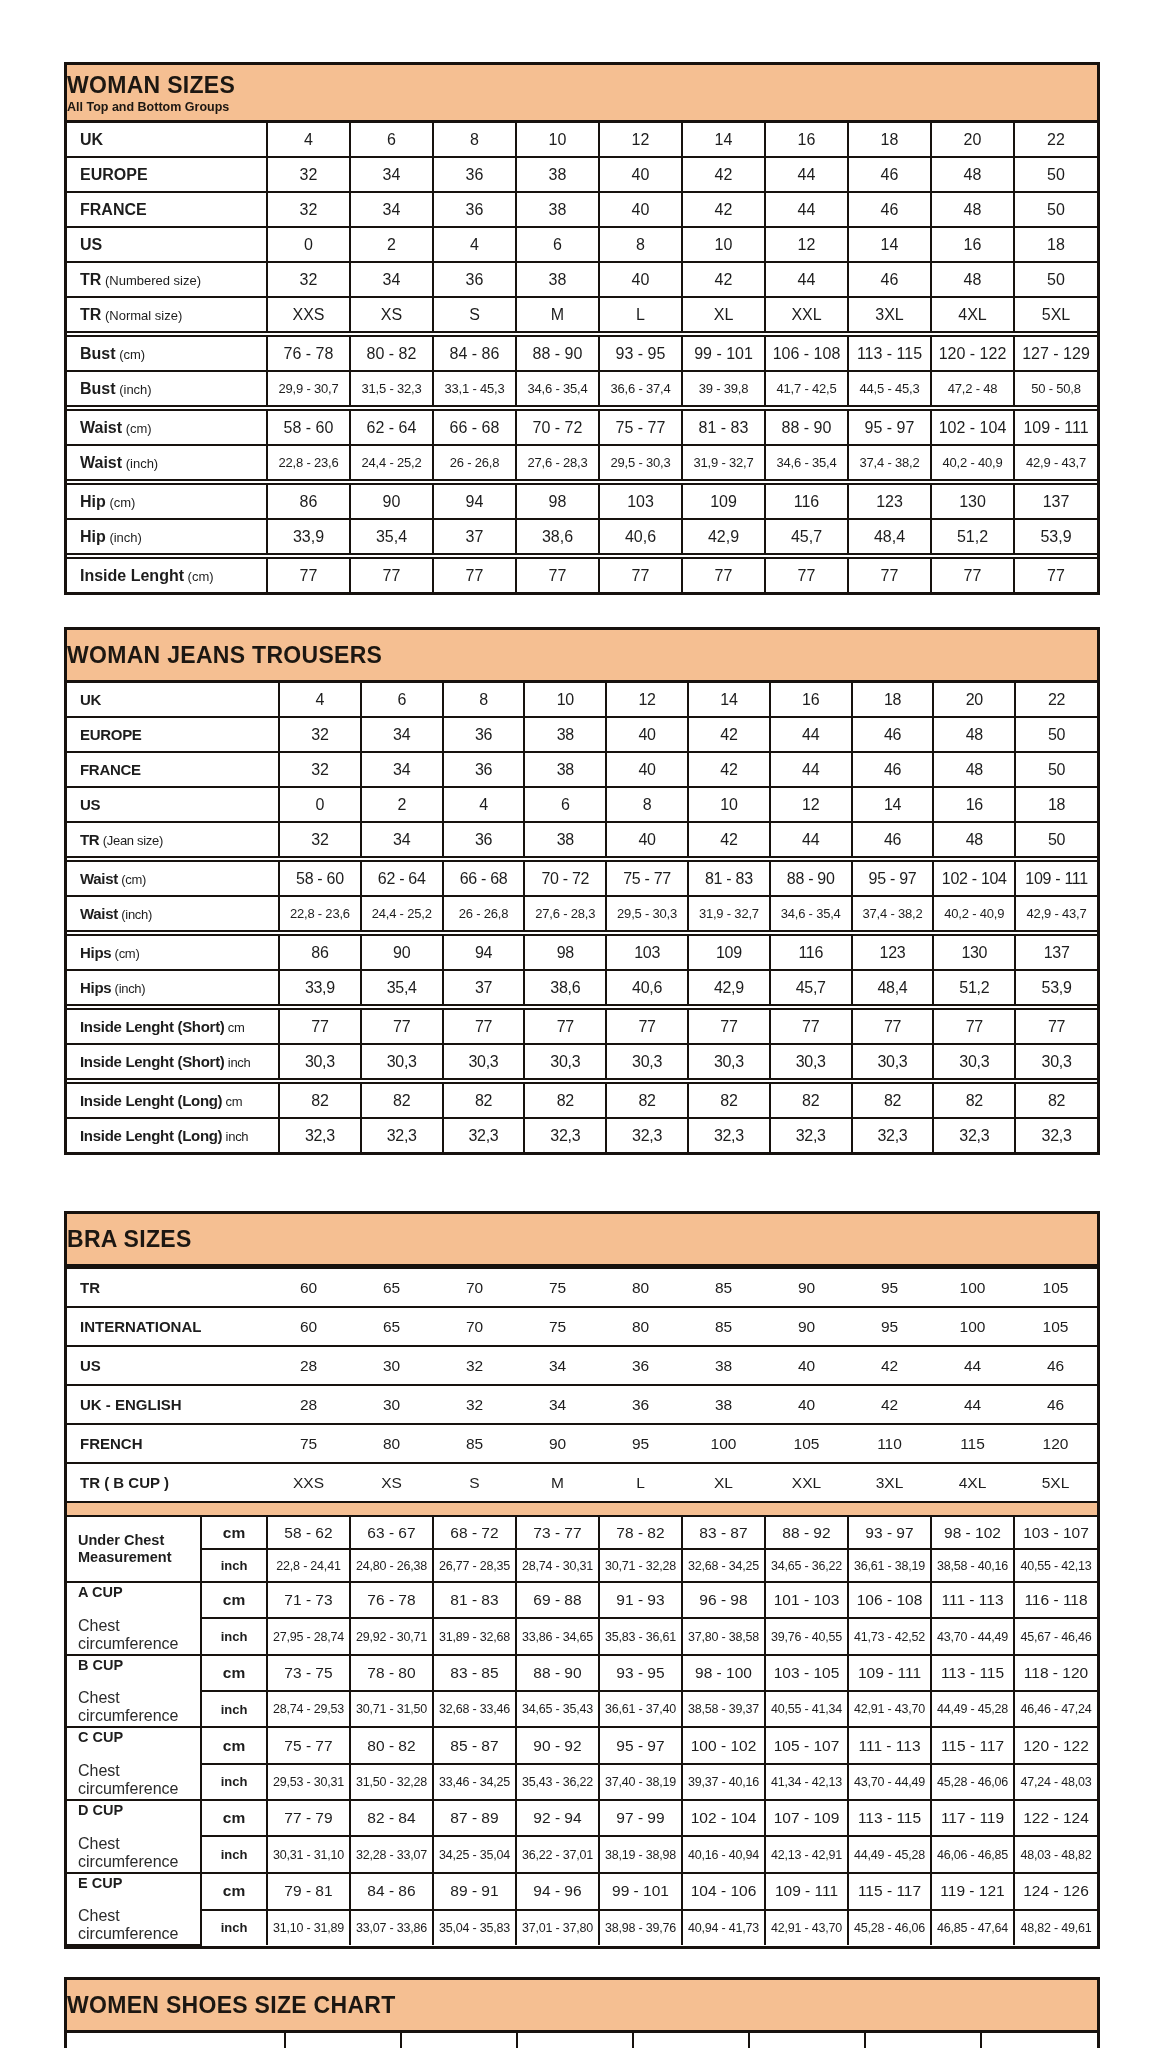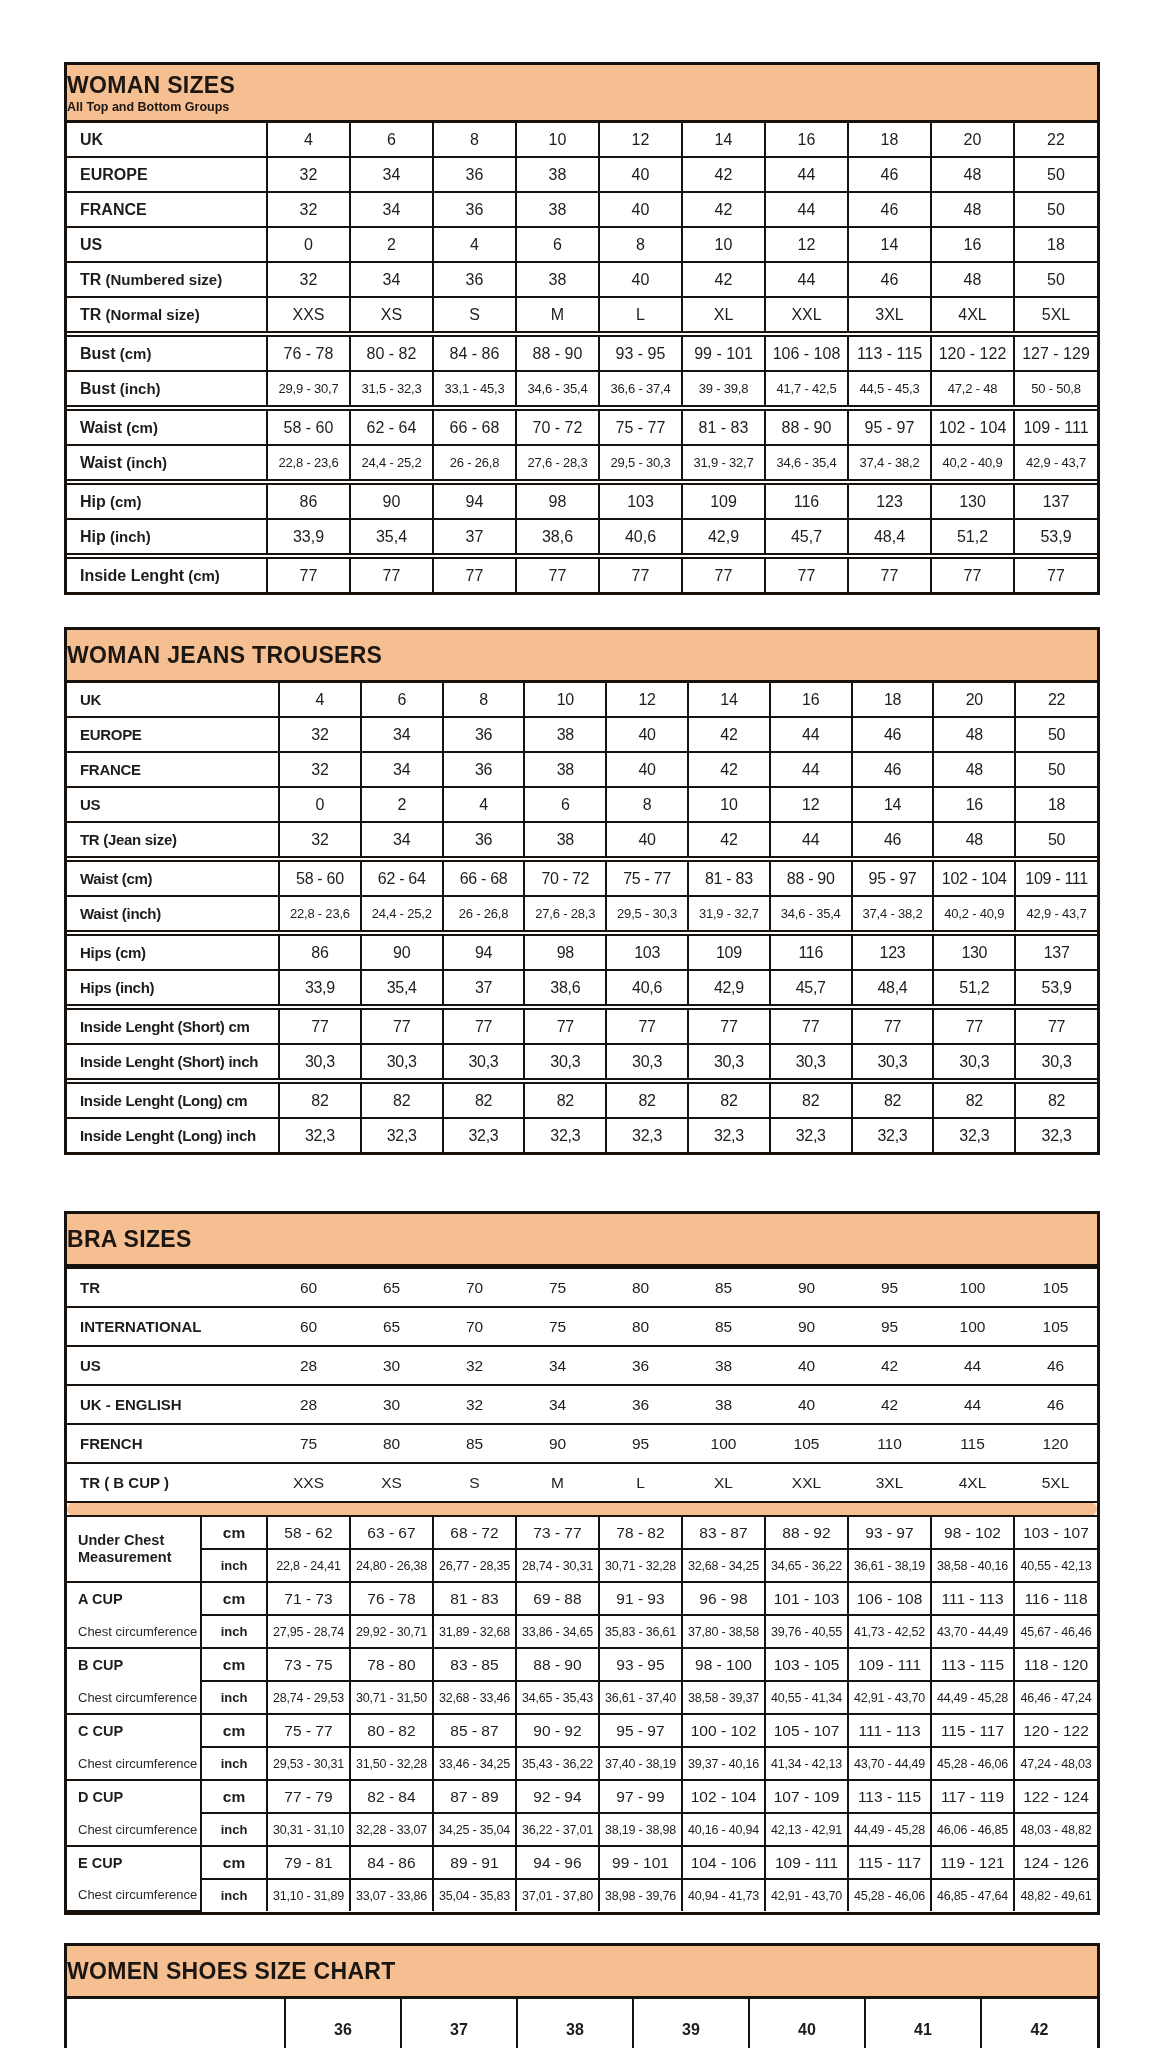--- a/index.html
+++ b/index.html
@@ -15,42 +15,42 @@
   }
   .band .t{font-size:23px;font-weight:bold;letter-spacing:.3px;color:#1c1712;}
   .band .st{font-size:12.5px;font-weight:bold;margin-top:1px;color:#1c1712;}
   .band.slim{padding:12px 0 11px 0;}
 
   table.grid{width:100%;border-collapse:collapse;table-layout:fixed;}
   .grid td{
     border:2px solid #17120e;text-align:center;vertical-align:middle;
     font-size:16px;height:31px;padding:1px 2px;
   }
-  .grid td:first-child{border-left:0;border-radius:8px;}
+  .grid td:first-child{border-left:0;}
   .grid td:last-child{border-right:0;}
   .grid tr:first-child td{border-top:0;}
   .grid tr:last-child td{border-bottom:0;}
   .grid td.lbl{text-align:left;padding-left:13px;font-weight:bold;}
-  .grid .note{font-size:15px;font-weight:bold;}
+  .grid .note{font-size:13px;font-weight:normal;}
   .grid tr.pair td{border-top:0;}
   .grid tr.gstart td{border-top:6px double #17120e;}
   .grid td.val.sm{font-size:13px;letter-spacing:-0.2px;}
   .cond td{letter-spacing:-0.3px;}
   .cond td.lbl{font-size:15px;}
 
   
   .bra tr.simple td{border-left:0;border-right:0;border-top:2.5px solid #17120e;height:35px;font-size:15.5px;}
   .bra tr.simple td.lbl{font-size:15px;}
   .bra tr.sep td{background:#f5bf92;height:12px;padding:0;border:0;border-top:2.5px solid #17120e;border-bottom:2.5px solid #17120e;}
   .bra tr.cm td{border-top:2.5px solid #17120e;height:29px;font-size:15.5px;}
   .bra tr.inch td{border-top:1.5px solid #17120e;height:29px;}
   .bra td.unit{font-weight:bold;font-size:13px;}
   .bra td.cuplbl{text-align:left;padding-left:11px;vertical-align:middle;}
   .bra .cl{font-weight:bold;font-size:14.5px;line-height:1.15;}
-  .bra .cs{font-size:13px;margin-top:16px;color:#2a2a2a;}
+  .bra .cs{font-size:16px;margin-top:16px;color:#2a2a2a;}
   .bra td.val{font-size:15.5px;}
   .bra td.val.sm{font-size:12.5px;letter-spacing:-0.2px;margin-top:40px;}
 
   
   .shoes td{height:60px;}
   .shoes tr.r1 td{font-weight:bold;font-size:16px;}
   .shoes td.lbl{font-size:15.5px;}
 
   .gap1{height:32px;} .gap2{height:56px;} .gap3{height:28px;}
 </style>

